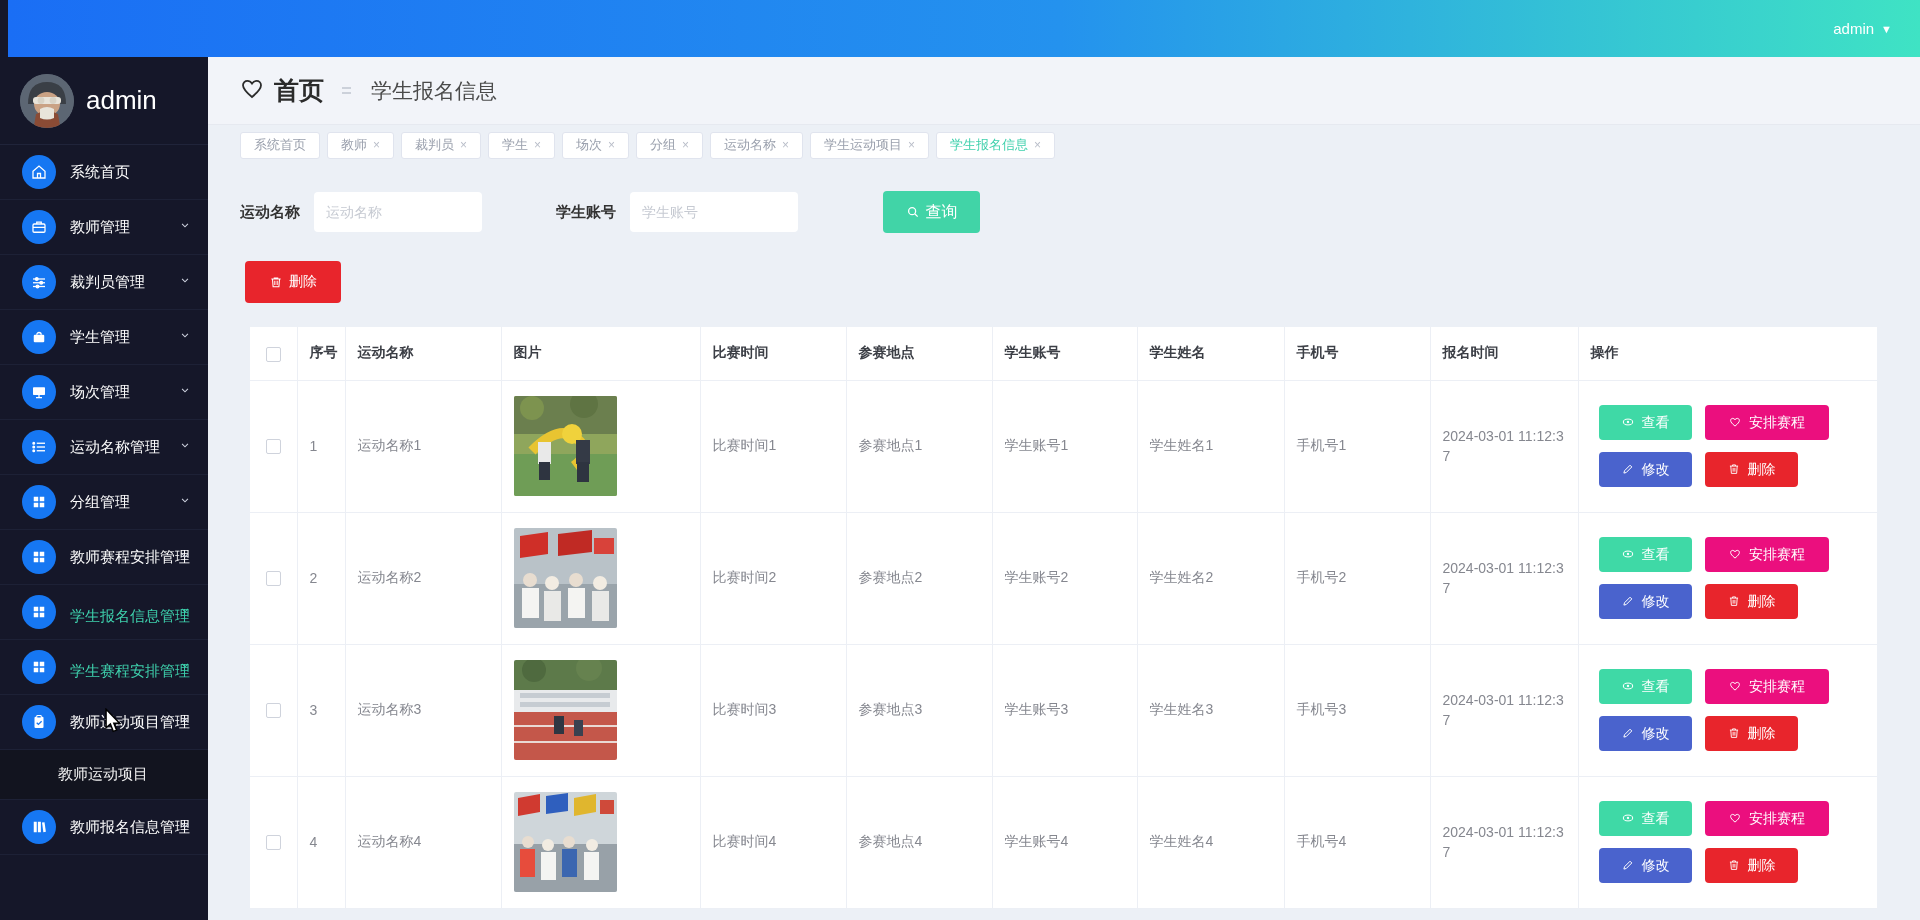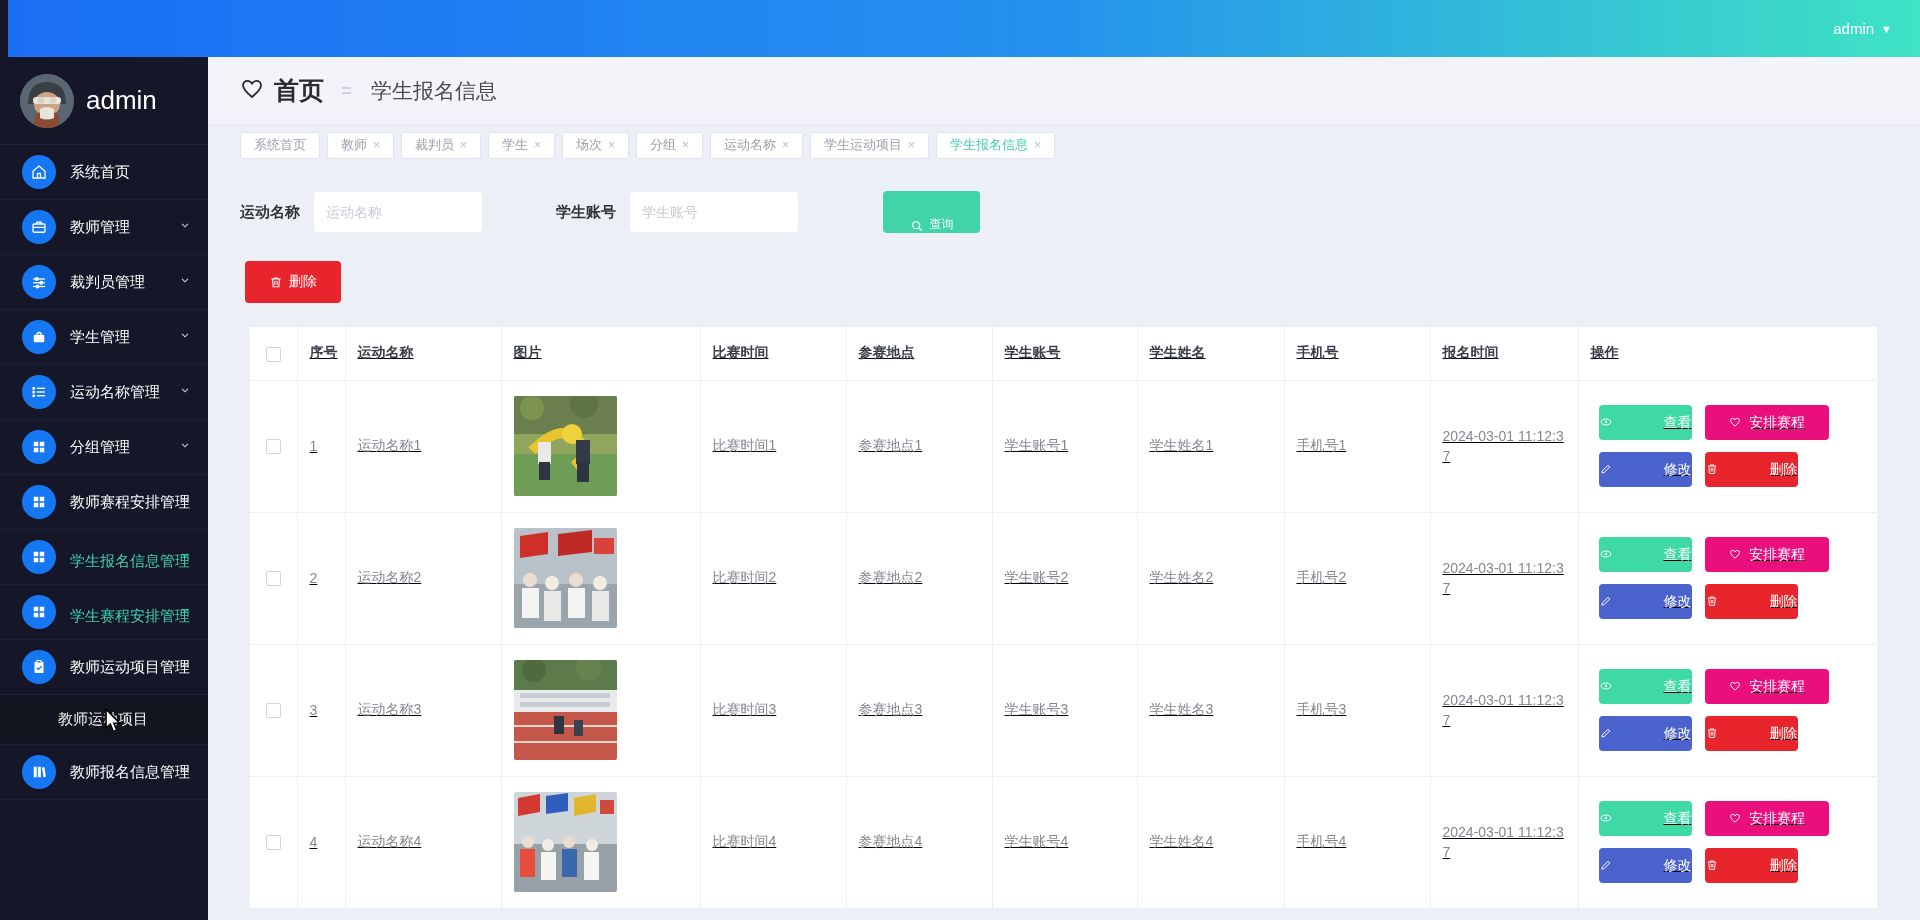--- a/index.html
+++ b/index.html
@@ -53,40 +53,40 @@
 
   .search-row { margin:26px 0 0 32px; display:flex; align-items:center; }
   .search-label { font-size:15px; font-weight:bold; color:#333; margin-right:14px; }
   .search-input { width:168px; height:40px; background:#fff; border:none; border-radius:4px;
     padding:0 12px; font-size:14px; color:#666; outline:none; }
   .search-input::placeholder { color:#c6cad2; }
   .gap1 { width:74px; }
   .btn { border:none; border-radius:4px; color:#fff; display:inline-flex; align-items:center;
     justify-content:center; gap:6px; cursor:pointer; font-family:inherit; }
   .btn svg { width:14px; height:14px; }
-  .btn-query { width:97px; height:42px; background:#41d4a7; font-size:12px; margin-left:85px;align-items:flex-end; }
+  .btn-query { width:97px; height:42px; background:#41d4a7; font-size:16px; margin-left:85px; }
   .btn-bulk-del { width:96px; height:42px; background:#e8252c; font-size:14px; margin:28px 0 0 37px; display:flex; }
 
   
   .table-wrap { position:absolute; left:42px; top:270px; width:1627px; background:#fff; }
-  table { border-collapse:collapse; table-layout:fixed; width:1627px; background:#fff;text-decoration:underline; }
+  table { border-collapse:collapse; table-layout:fixed; width:1627px; background:#fff; }
   th, td { border:1px solid #eceff5; font-weight:normal; text-align:left; padding-left:12px;
     font-size:14px; overflow:hidden; }
   thead th { height:53px; color:#3c3f46; font-weight:600; background:#fff; border-top:none; }
   tbody td { height:132px; color:#85878f; }
   th:first-child, td:first-child { border-left:none; padding-left:0; text-align:center; }
   th:last-child, td:last-child { border-right:none; }
   input[type=checkbox] { appearance:none; width:15px; height:15px; border:1px solid #cfd3dc;
     border-radius:2px; background:#fff; vertical-align:middle; cursor:pointer; }
   .thumb { width:103px; height:100px; border-radius:2px; display:block; }
   .dt { line-height:1.45; padding-right:10px; display:block; word-break:break-all; }
   .actions { display:flex; flex-direction:column; gap:12px; padding:0 0 0 8px; }
   .actions .arow { display:flex; gap:13px; }
   .abtn { height:35px; border-radius:4px; font-size:14px; }
-  .abtn.w1 { width:93px;justify-content:space-between; }
+  .abtn.w1 { width:93px; }
   .abtn.w2 { width:124px; }
 
   
   .cursor { position:absolute; left:96px; top:708px; width:30px; height:32px; z-index:50; pointer-events:none; }
 </style>
 </head>
 <body>
 
 <div class="topbar-left-strip"></div>
 <div class="topbar">
@@ -153,20 +153,33 @@
           </svg></span>
       </div>
       <div class="menu-item">
         <span class="bubble">
           <svg viewBox="0 0 24 24">
             <rect x="5" y="9" width="14" height="10" rx="1.5" fill="#fff"></rect>
             <path d="M9 9 a3 3 0 0 1 6 0" fill="none" stroke="#fff" stroke-width="1.7"></path>
           </svg>
         </span>
         <span class="label">学生管理</span>
+        <span class="chev"><svg viewBox="0 0 24 24">
+            <polyline points="7,10 12,15 17,10" fill="none" stroke="#cfd4e0" stroke-width="1.8"></polyline>
+          </svg></span>
+      </div>
+      <div class="menu-item">
+        <span class="bubble">
+          <svg viewBox="0 0 24 24">
+            <rect x="4" y="5.5" width="16" height="10.5" rx="1" fill="#fff"></rect>
+            <line x1="12" y1="16" x2="12" y2="19" stroke="#fff" stroke-width="1.7"></line>
+            <line x1="8" y1="19.5" x2="16" y2="19.5" stroke="#fff" stroke-width="1.7"></line>
+          </svg>
+        </span>
+        <span class="label">场次管理</span>
         <span class="chev"><svg viewBox="0 0 24 24">
             <polyline points="7,10 12,15 17,10" fill="none" stroke="#cfd4e0" stroke-width="1.8"></polyline>
           </svg></span>
       </div>
       <div class="menu-item">
         <span class="bubble">
           <svg viewBox="0 0 24 24">
             <g stroke="#fff" stroke-width="1.8" fill="#fff">
               <circle cx="5" cy="7" r="1.1"></circle>
               <circle cx="5" cy="12" r="1.1"></circle>

